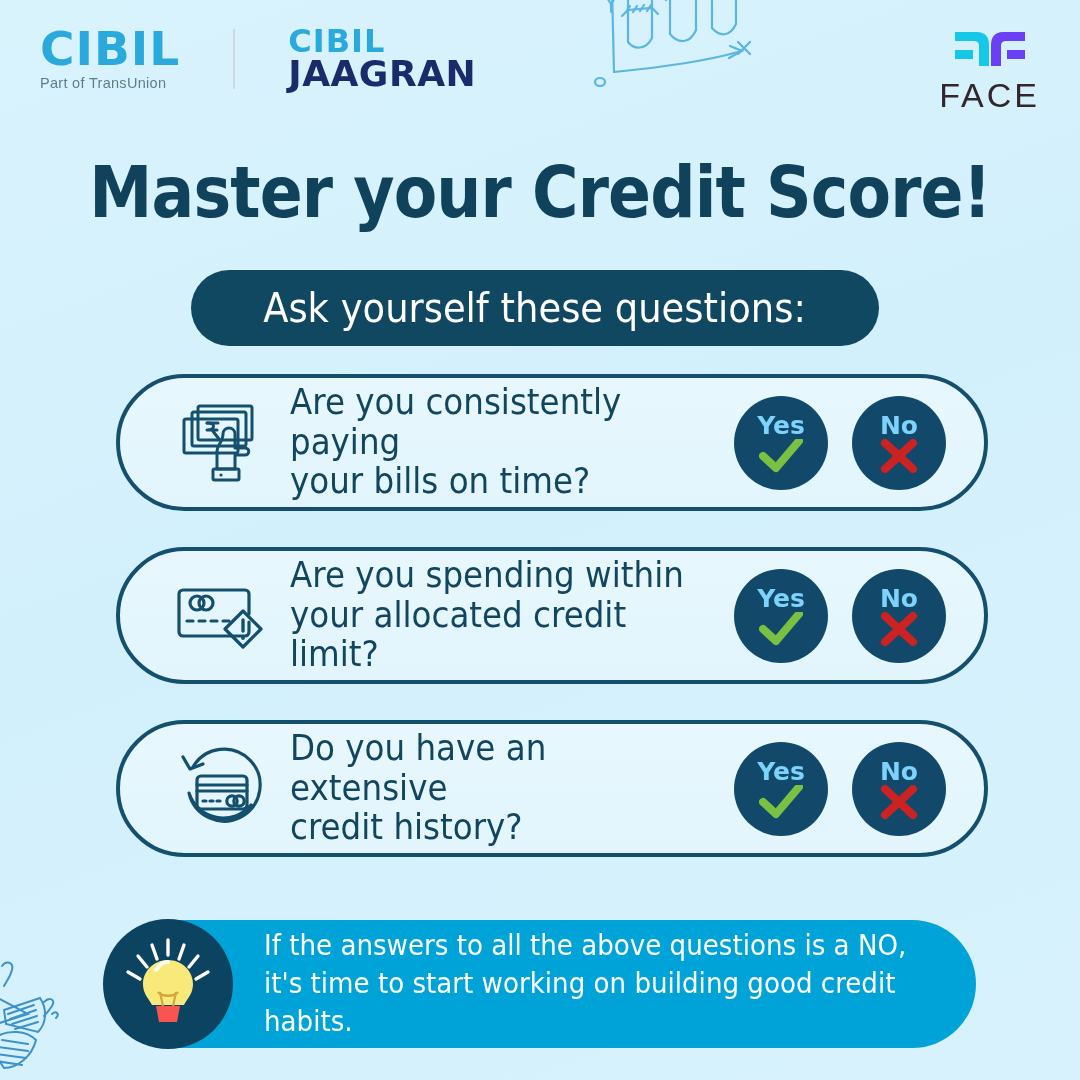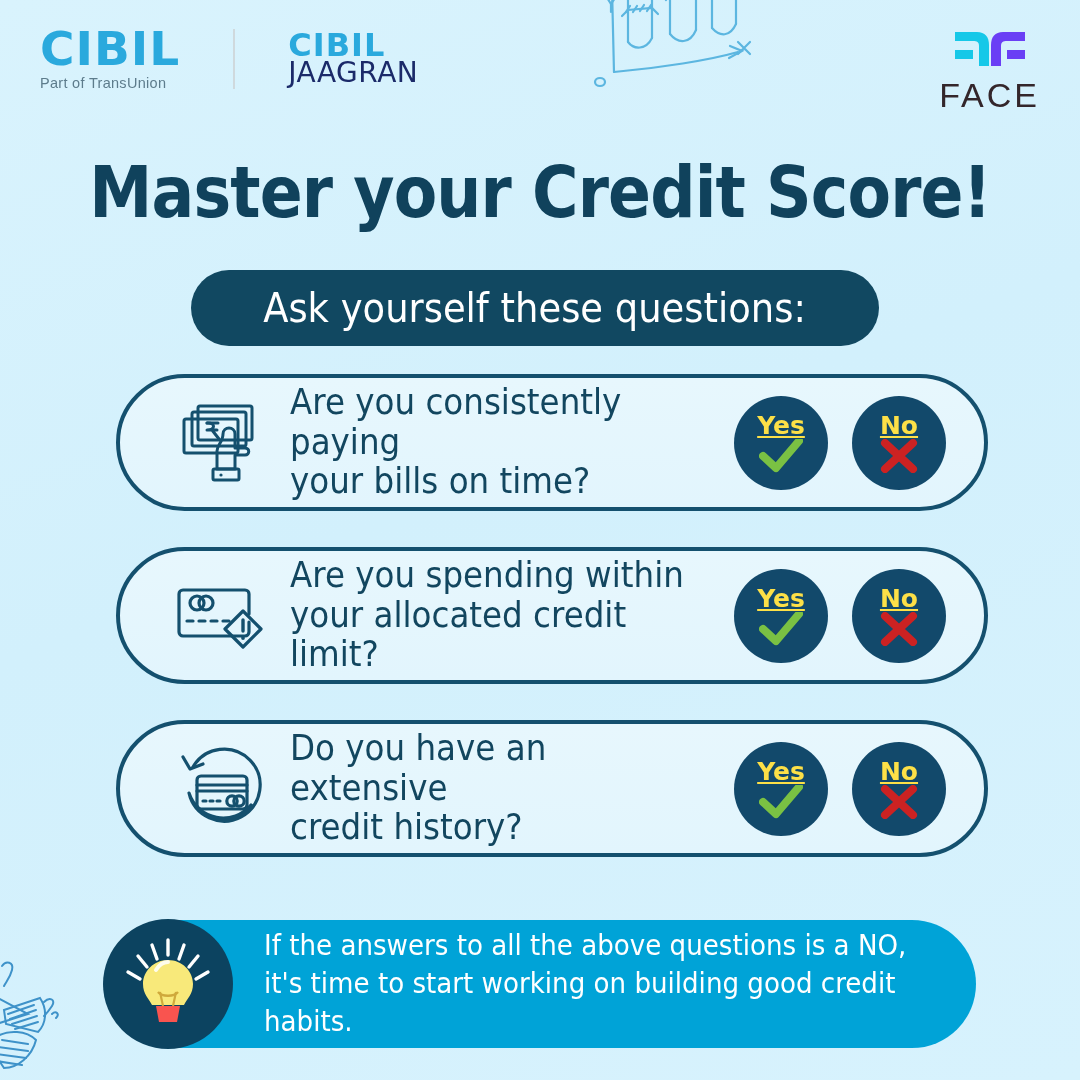--- a/index.html
+++ b/index.html
@@ -22,21 +22,21 @@
   .header { position:absolute; top:0; left:0; width:1080px; height:130px; }
   .cibil-logo { position:absolute; left:40px; top:26px; display:flex; align-items:center;gap:31px; }
   .cibil-left { display:flex; flex-direction:column; }
   .cibil-word { font-family:"DejaVu Sans", sans-serif; font-weight:bold; font-size:47px;
                 letter-spacing:1px; color:#2aa9dd; line-height:0.98; }
   .cibil-sub { font-size:14.5px; color:#5d7c8c; letter-spacing:0.3px; margin-top:3px; }
   .logo-div { width:2px; height:60px; background:#cfd9dd; margin:0 22px; }
   .jaag-wrap { display:flex; flex-direction:column; line-height:0.96; }
   .jaag-top { font-family:"DejaVu Sans", sans-serif; font-weight:bold; font-size:32px;
               color:#2aa9dd; letter-spacing:1px; }
-  .jaag-bot { font-family:"DejaVu Sans", sans-serif; font-weight:normal; font-size:28px;
+  .jaag-bot { font-family:"DejaVu Sans", sans-serif; font-weight:bold; font-size:36px;
               color:#1b2a69; letter-spacing:0.5px; }
   .face-logo { position:absolute; right:40px; top:24px; text-align:center; }
   .face-text { font-size:34px; letter-spacing:3px; color:#33262b; font-weight:500;
                margin-top:2px; font-family:"Liberation Sans", sans-serif; }
 
   
   .title { position:absolute; top:150px; left:0; width:1080px; text-align:center;
            font-family:"DejaVu Sans", sans-serif; font-weight:bold; font-size:72px;
            color:#10425c; letter-spacing:-1px; transform:scaleX(0.88); }
   .subpill { position:absolute; top:270px; left:191px; width:688px; height:76px;
@@ -53,22 +53,22 @@
   .card.c1 { top:374px; }
   .card.c2 { top:547px; }
   .card.c3 { top:720px; }
   .card-icon { width:118px; margin-left:42px; display:flex; justify-content:center; }
   .qtext { flex:1; margin-left:10px; font-size:35px; line-height:1.13; color:#12465f;
            font-family:"DejaVu Sans", sans-serif; transform:scaleX(0.93);
            transform-origin:left center; }
   .answers { display:flex; gap:24px; margin-right:38px; }
   .ans { width:94px; height:94px; border-radius:50%; background:#12496b;
          display:flex; flex-direction:column; align-items:center; justify-content:center; }
-  .ans-label { color:#fde047; font-size:25px; font-weight:bold;
-               font-family:"DejaVu Sans", sans-serif; line-height:1; margin-bottom:1px;text-decoration:underline; }
+  .ans-label { color:#7dd3fc; font-size:25px; font-weight:bold;
+               font-family:"DejaVu Sans", sans-serif; line-height:1; margin-bottom:1px; }
 
   
   .callout { position:absolute; left:104px; top:912px; width:872px; height:128px;
              background:#00a3d7; border-radius:64px; display:flex; align-items:center;margin-top:8px; }
   .bulb-circle { position:absolute; left:-1px; top:-1px; width:130px; height:130px;
                  border-radius:50%; background:#0c4360;
                  display:flex; align-items:center; justify-content:center; }
   .callout-text { margin-left:160px; color:#fff; font-size:27.5px; line-height:1.38;
                   font-family:"DejaVu Sans", sans-serif; transform:scaleX(0.95);
                   transform-origin:left center; }

